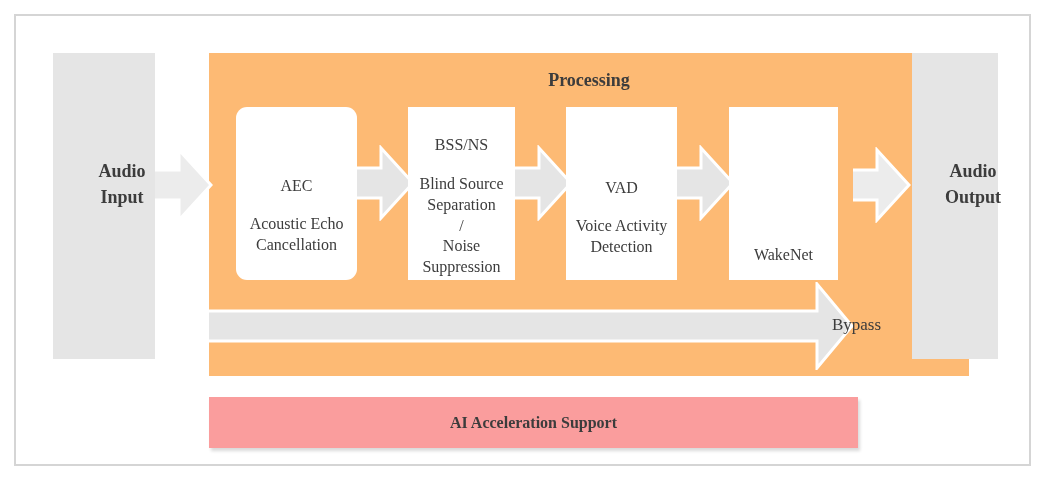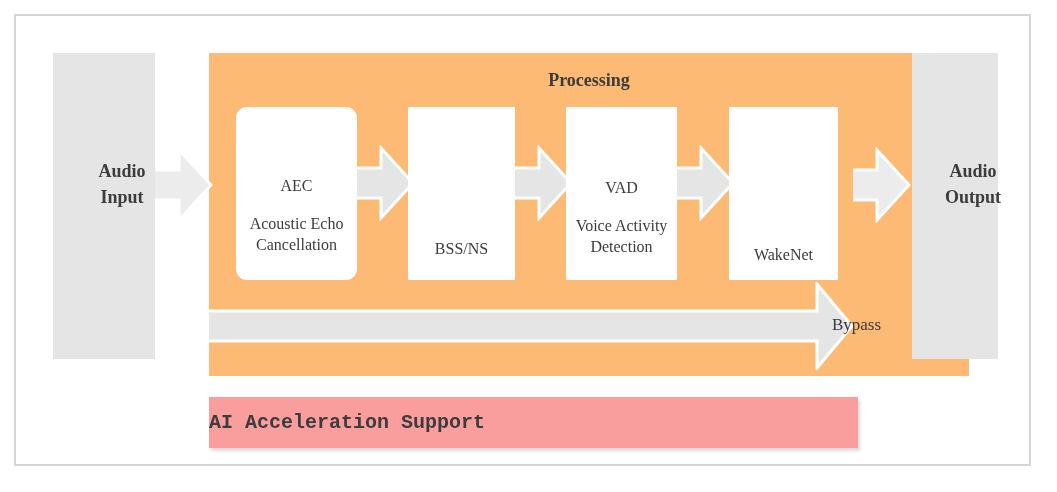--- a/index.html
+++ b/index.html
@@ -53,22 +53,22 @@
   
   .bypass-svg{position:absolute;left:209px;top:282px;width:646px;height:88px;}
   .bypass-svg path{stroke:#ffffff;stroke-width:3;fill:#e5e5e5;stroke-linejoin:miter;}
   .bypass-label{
     position:absolute;left:209px;top:315px;width:672px;text-align:right;
     font-size:17px;
   }
   
   .accel{
     position:absolute;left:209px;top:397px;width:649px;height:51px;background:#fa9d9d;
-    display:flex;align-items:center;justify-content:flex-start;
-    font-weight:bold;font-size:20px;box-shadow:2px 3px 3px rgba(0,0,0,0.15);font-family:Liberation Mono, monospace;
+    display:flex;align-items:center;justify-content:center;
+    font-weight:bold;font-size:16px;box-shadow:2px 3px 3px rgba(0,0,0,0.15);
   }
 </style>
 </head>
 <body>
 
 <div class="canvas">
 
   <div class="frame"></div>
 
   <div class="endcol input-col">
@@ -101,20 +101,25 @@
   </svg>
   <div class="bypass-label">Bypass</div>
 
   <div class="box box-aec">
     <div class="box-title">AEC</div>
     <div class="box-sub">Acoustic Echo
 Cancellation</div>
   </div>
   <div class="box box-bss">
     <div class="box-title">BSS/NS</div>
+    <div class="box-sub">Blind Source
+Separation
+/
+Noise
+Suppression</div>
   </div>
   <div class="box box-vad">
     <div class="box-title">VAD</div>
     <div class="box-sub">Voice Activity
 Detection</div>
   </div>
   <div class="box box-wakenet">
     <div class="box-title">WakeNet</div>
   </div>
 

